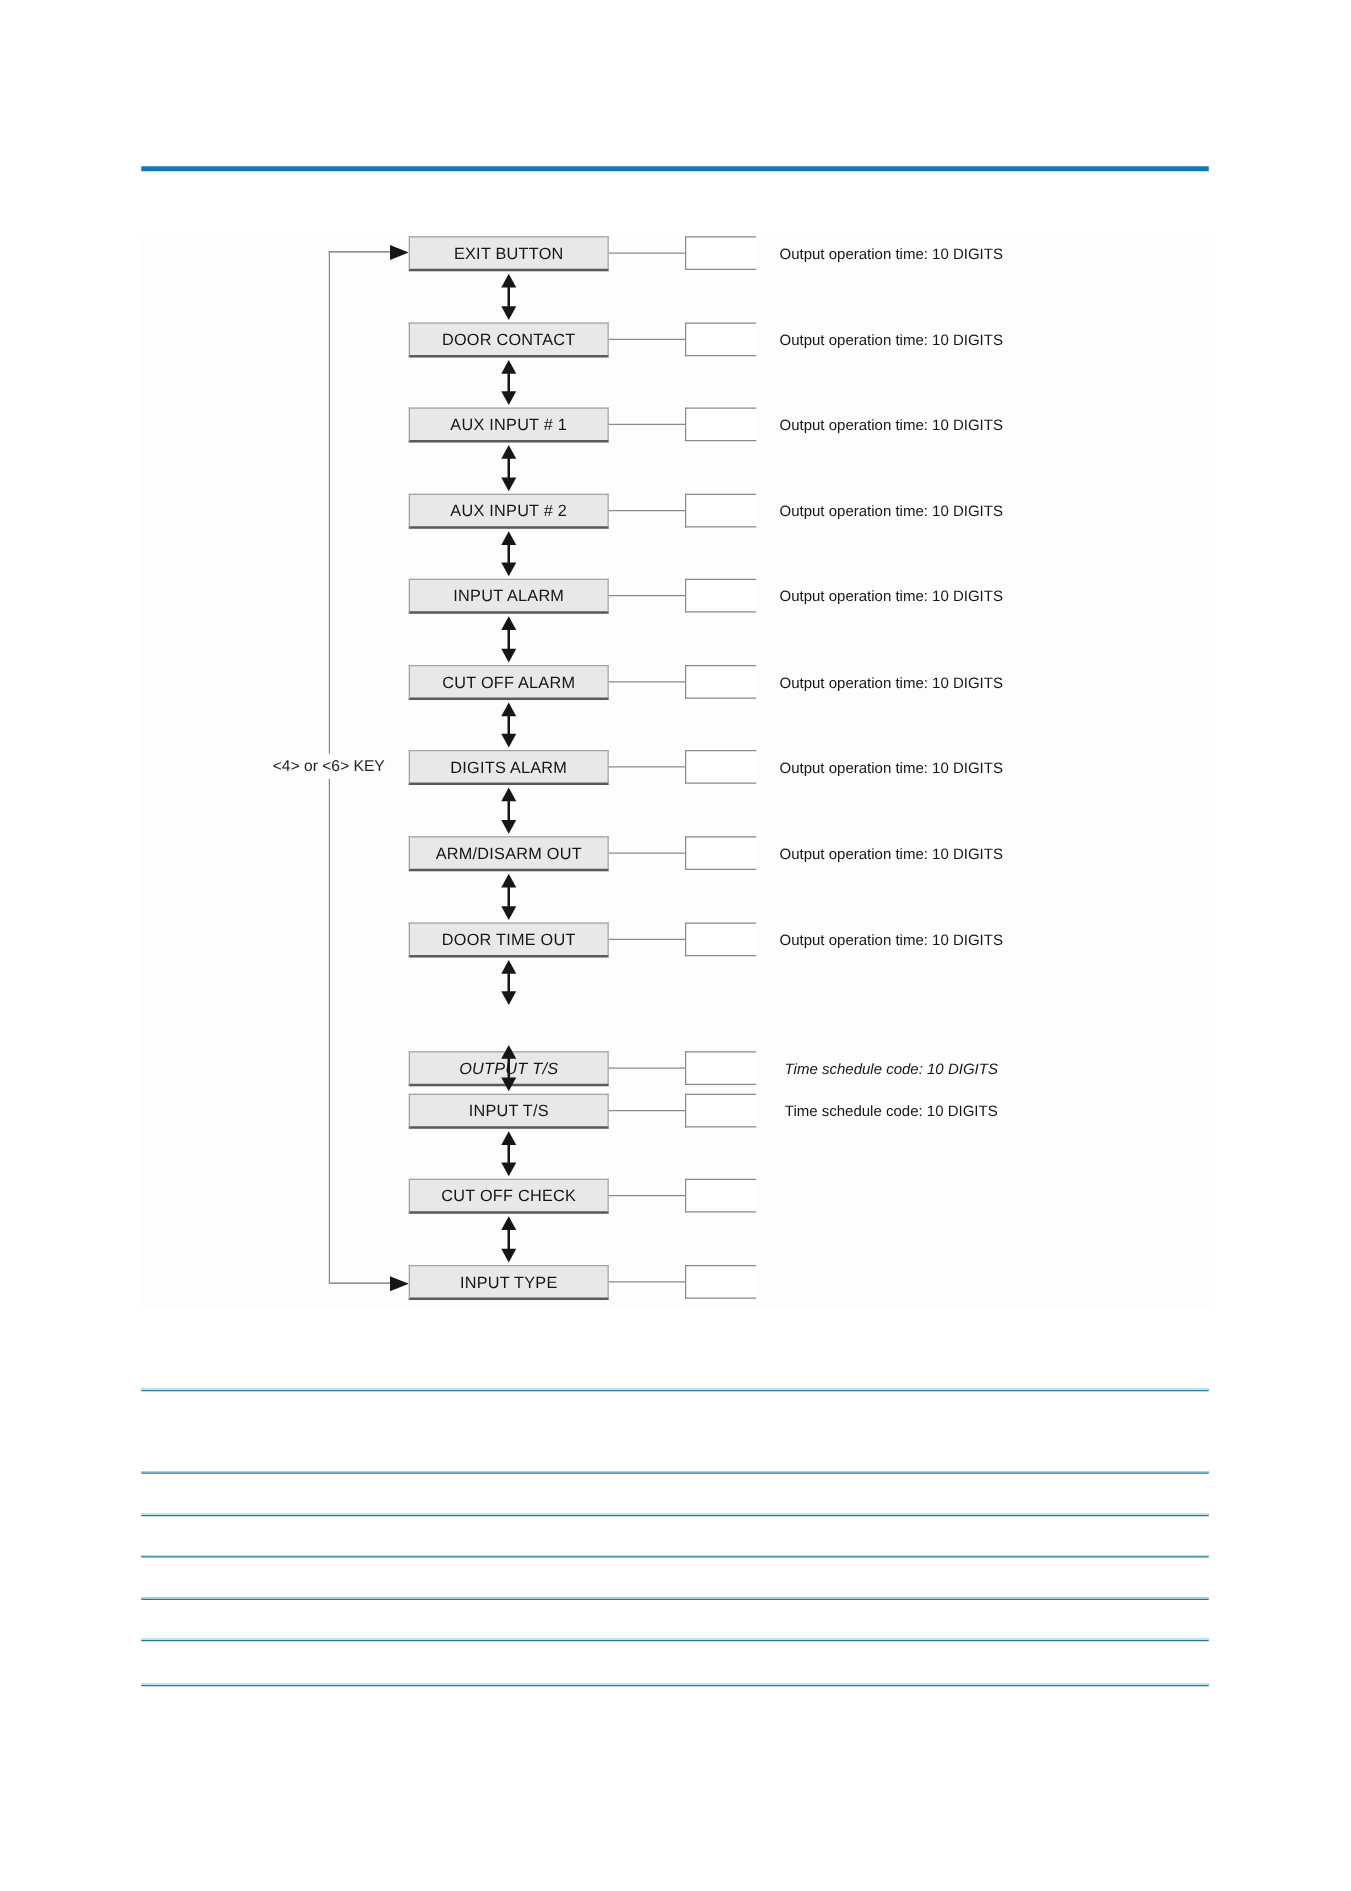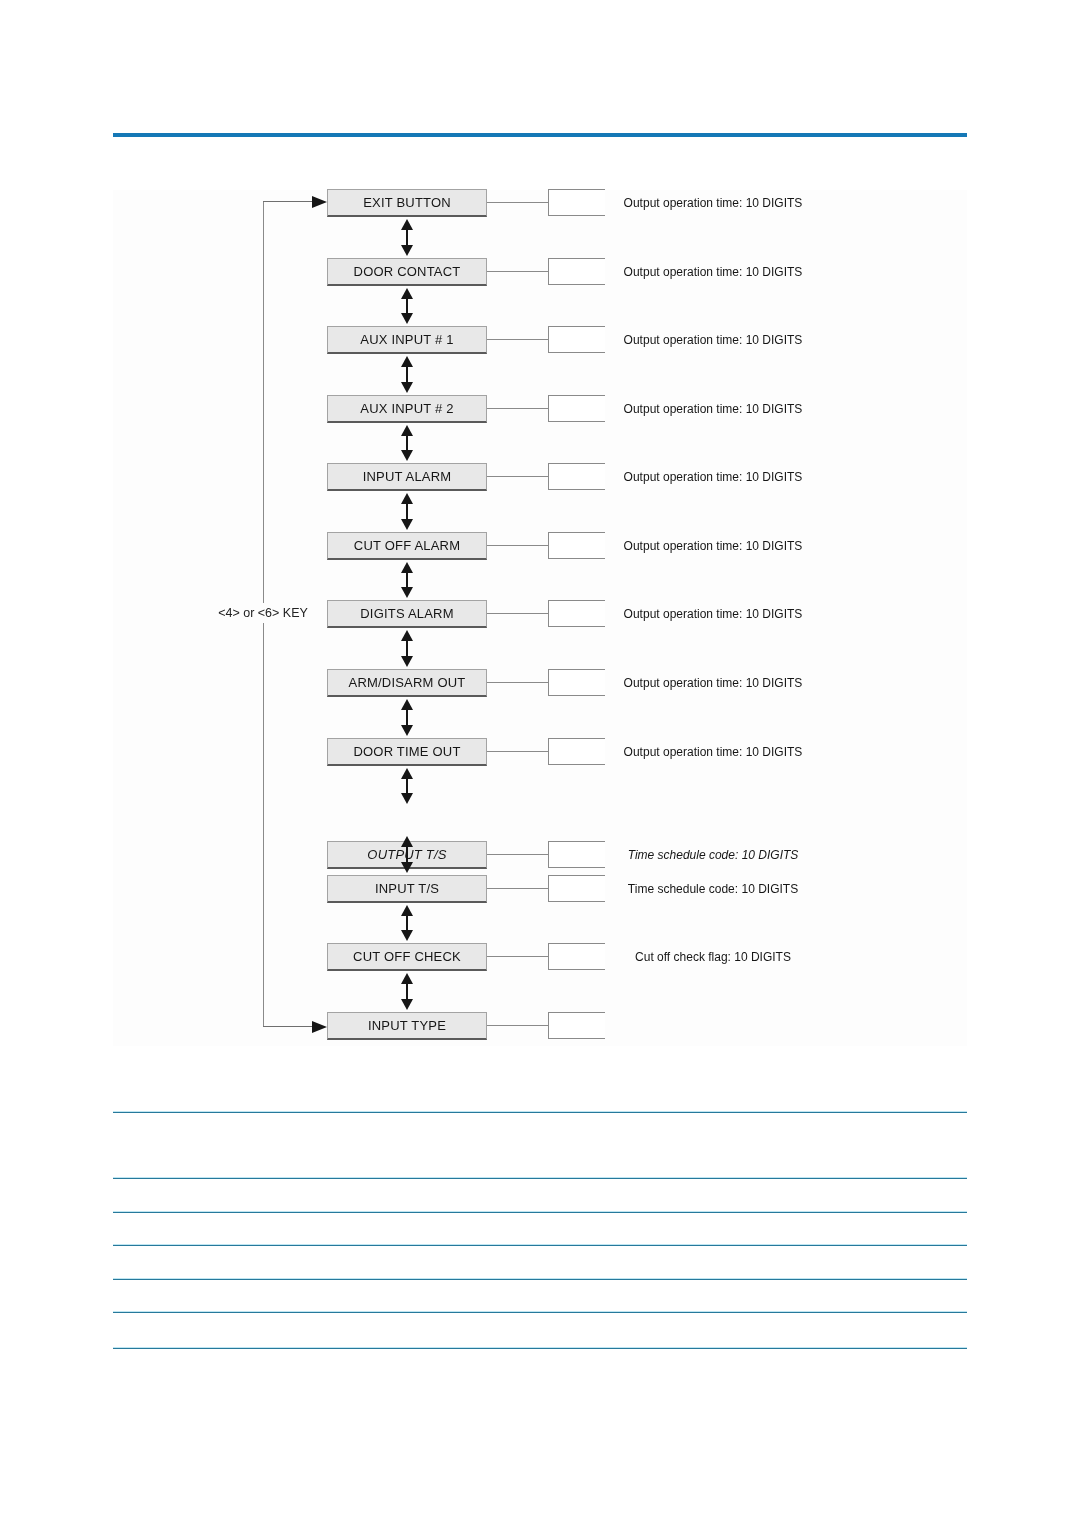--- a/index.html
+++ b/index.html
@@ -203,21 +203,20 @@
         <div class="tri-up"></div>
         <div class="stem"></div>
         <div class="tri-down"></div>
       </div>
       <div class="row" style="top: 943px;">
     <div class="node">
       <span class="node-label">CUT OFF CHECK</span>
     </div>
     <div class="hline"></div>
     <div class="vbox"></div>
-    <div class="desc">Cut off check flag: 10 DIGITS</div>
   </div>
       <div class="varrow" style="left: 401px; top: 905px; height: 36px;">
         <div class="tri-up"></div>
         <div class="stem"></div>
         <div class="tri-down"></div>
       </div>
       <div class="row" style="top: 1012px;">
     <div class="node">
       <span class="node-label">INPUT TYPE</span>
     </div>

